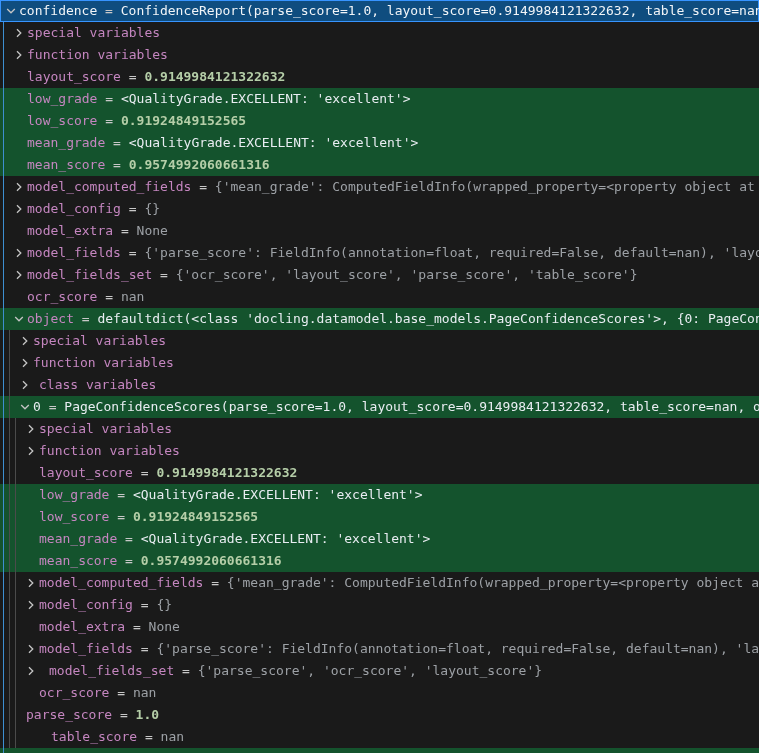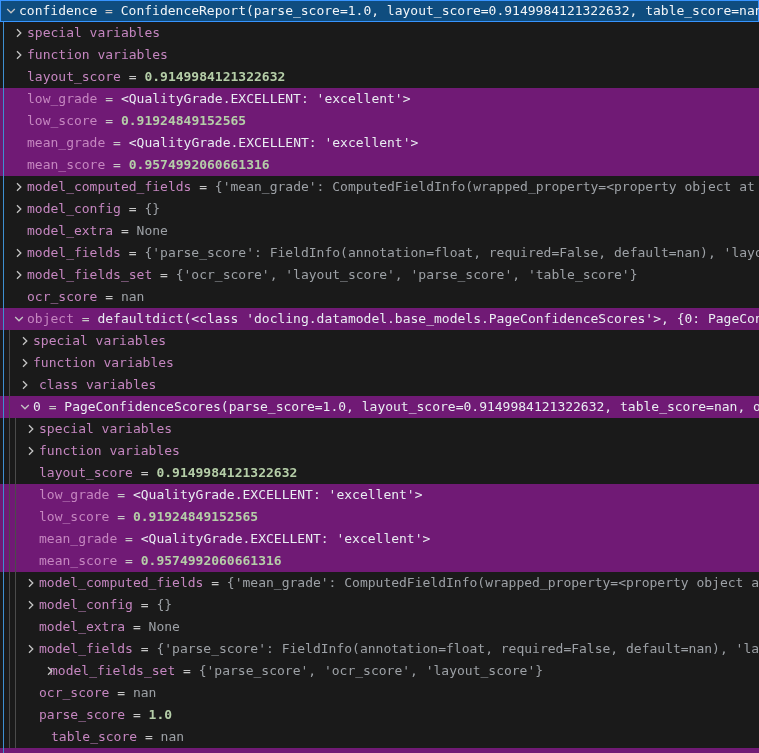--- a/index.html
+++ b/index.html
@@ -11,21 +11,21 @@
     -webkit-font-smoothing:antialiased;
   }
   .tree{position:relative;width:759px;height:753px;overflow:hidden;}
   .row{
     position:relative;box-sizing:border-box;
     height:22px;line-height:22px;
     white-space:pre;overflow:hidden;
     cursor:pointer;
   }
   .row.selected{background:#0f4d7f;box-shadow:inset 0 0 0 1px #3794ff;}
-  .row.changed{background:#701a75;}
+  .row.changed{background:#14532d;}
   .chev{
     position:absolute;top:3px;width:16px;height:16px;
     display:flex;align-items:center;justify-content:center;
   }
   .nm{color:#c586c0;}
   .nm.white{color:#e9edf2;}
   .eq{color:#c8c8c8;}
   .val.white{color:#e9edf2;}
   .val.gray{color:#9da1a6;}
   .val.number{color:#b5cea8;font-weight:bold;}
@@ -94,23 +94,23 @@
     <div class="row" style="padding-left: 39px;"><span class="chev" style="left: 23px;"><svg width="16" height="16" viewBox="0 0 16 16">
           <path d="M6 4.2 L9.8 8 L6 11.8" fill="none" stroke="#c5c5c5" stroke-width="1.3"></path>
         </svg></span><span class="nm">model_computed_fields</span><span class="eq"> = </span><span class="val gray">{'mean_grade': ComputedFieldInfo(wrapped_property=&lt;property object at 0x7f</span></div>
     <div class="row" style="padding-left: 39px;"><span class="chev" style="left: 23px;"><svg width="16" height="16" viewBox="0 0 16 16">
           <path d="M6 4.2 L9.8 8 L6 11.8" fill="none" stroke="#c5c5c5" stroke-width="1.3"></path>
         </svg></span><span class="nm">model_config</span><span class="eq"> = </span><span class="val gray">{}</span></div>
     <div class="row" style="padding-left: 39px;"><span class="nm">model_extra</span><span class="eq"> = </span><span class="val gray">None</span></div>
     <div class="row" style="padding-left: 39px;"><span class="chev" style="left: 23px;"><svg width="16" height="16" viewBox="0 0 16 16">
           <path d="M6 4.2 L9.8 8 L6 11.8" fill="none" stroke="#c5c5c5" stroke-width="1.3"></path>
         </svg></span><span class="nm">model_fields</span><span class="eq"> = </span><span class="val gray">{'parse_score': FieldInfo(annotation=float, required=False, default=nan), 'layout_score': FieldInfo(</span></div>
-    <div class="row" style="padding-left: 31px; margin-left: 19px;"><span class="chev" style="left: 23px;"><svg width="16" height="16" viewBox="0 0 16 16">
+    <div class="row" style="padding-left: 49px;"><span class="chev" style="left: 23px;"><svg width="16" height="16" viewBox="0 0 16 16">
           <path d="M6 4.2 L9.8 8 L6 11.8" fill="none" stroke="#c5c5c5" stroke-width="1.3"></path>
         </svg></span><span class="nm">model_fields_set</span><span class="eq"> = </span><span class="val gray">{'parse_score', 'ocr_score', 'layout_score'}</span></div>
     <div class="row" style="padding-left: 39px;"><span class="nm">ocr_score</span><span class="eq"> = </span><span class="val gray">nan</span></div>
-    <div class="row" style="padding-left: 39px;"><span class="nm">parse_score</span><span class="eq"> = </span><span class="val number">1.0</span></div>
+    <div class="row" style="padding-left: 26px;"><span class="nm">parse_score</span><span class="eq"> = </span><span class="val number">1.0</span></div>
     <div class="row" style="padding-left: 51px;"><span class="nm">table_score</span><span class="eq"> = </span><span class="val gray">nan</span></div>
     <div class="row changed" style="padding-left: 27px;"><span class="nm"></span></div>
     <div class="guide active" style="left: 3px; top: 22px; height: 748px;"></div>
     <div class="guide" style="left: 9px; top: 330px; height: 418px;"></div>
     <div class="guide" style="left: 15px; top: 418px; height: 330px;"></div>
   </div>
 
 </body></html>

